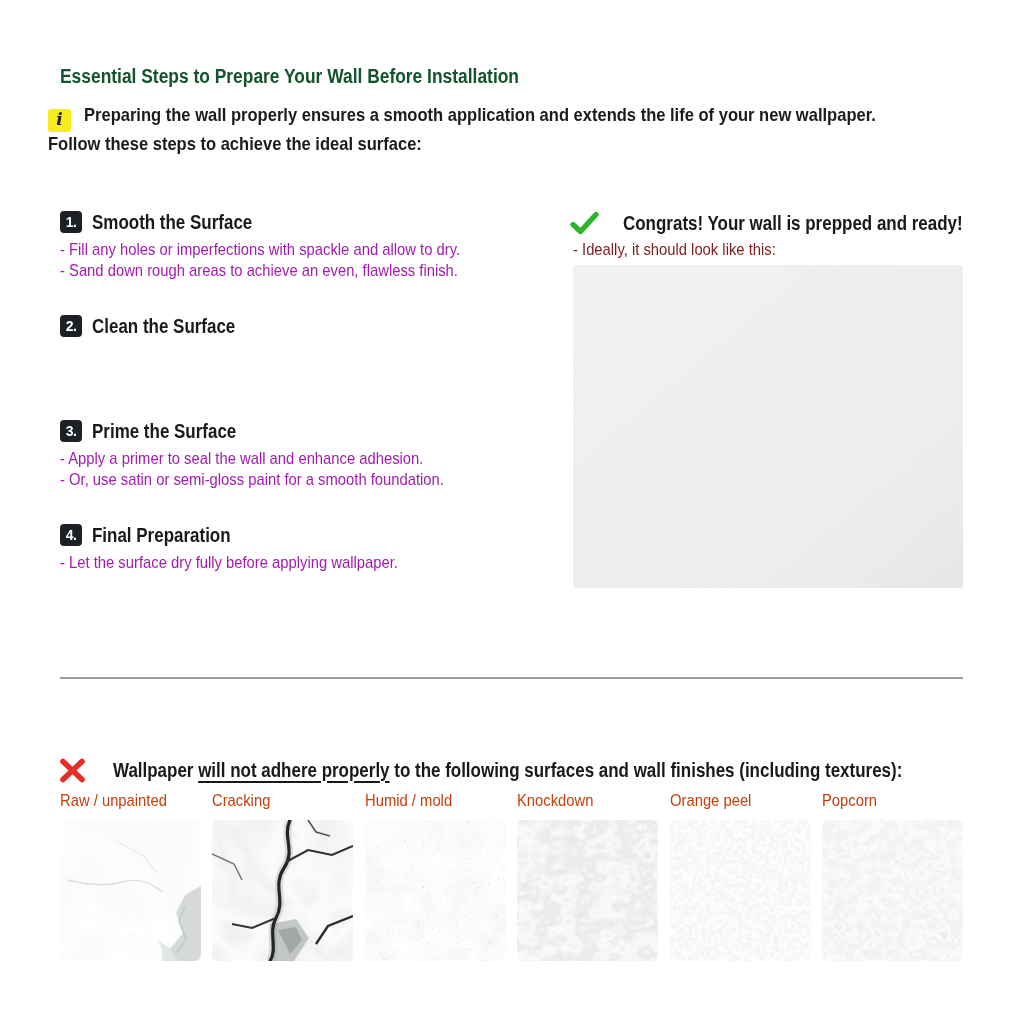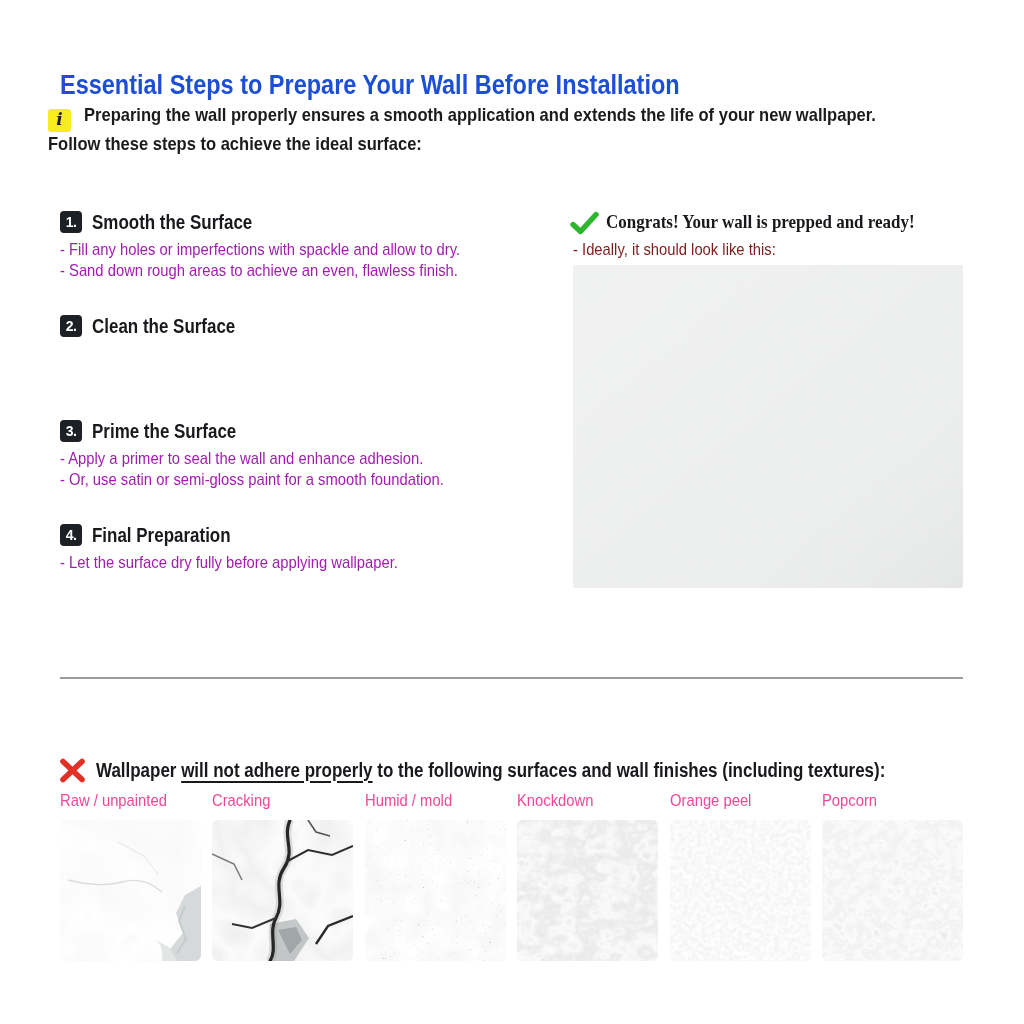--- a/index.html
+++ b/index.html
@@ -1,43 +1,43 @@
 <!DOCTYPE html>
 <html><head>
 <meta charset="utf-8">
 <style>
   html,body{margin:0;padding:0;background:#fff;overflow:hidden;}
   .page{position:relative;width:1024px;height:1024px;background:#ffffff;
         font-family:"Liberation Sans","DejaVu Sans",sans-serif;color:#1d1d1d;}
   .abs{position:absolute;}
   
   .cond{display:inline-block;transform:scaleX(0.87);transform-origin:0 50%;white-space:nowrap;}
-  .title{left:60px;top:52px;font-size:27px;font-weight:700;color:#1d4ed8;}
+  .title{left:60px;top:52px;font-size:20px;font-weight:700;color:#14532d;}
   .intro{left:48px;top:103px;font-size:19px;font-weight:700;color:#1b1b1b;line-height:24.5px;}
   .iline{white-space:nowrap;}
   .info-badge{display:inline-block;width:23px;height:23px;border-radius:3px;background:#f8ec1f;
               color:#20201c;text-align:center;line-height:23px;font:italic 700 17px "DejaVu Serif",serif;
               vertical-align:-4px;margin-right:13px;}
   .step{left:60px;width:470px;}
   .step-head{display:flex;align-items:center;gap:10px;height:22px;}
   .badge{flex:0 0 auto;width:22px;height:22px;border-radius:4px;background:#1d2025;color:#ffffff;
          display:flex;align-items:center;justify-content:center;font-size:14px;font-weight:700;letter-spacing:-0.5px;}
   .step-title{font-size:19.5px;font-weight:700;color:#17191c;}
   .bullets{margin-top:7px;}
   .bullet{font-size:17px;color:#a21caf;line-height:20.5px;height:20.5px;}
-  .success-head{left:570px;top:211px;display:flex;align-items:flex-start;gap:7px;height:24px;font-family:Liberation Serif, serif;}
+  .success-head{left:570px;top:211px;display:flex;align-items:center;gap:24px;height:24px;}
   .success-title{font-size:19.5px;font-weight:700;color:#17191c;}
   .success-sub{left:573px;top:240px;font-size:17px;color:#7f1d1d;}
   .wall{left:573px;top:265px;width:390px;height:323px;border-radius:3px;overflow:hidden;}
   .divider{left:60px;top:677px;width:903px;height:2px;background:#9b9b9b;}
-  .warning{left:59px;top:757px;display:flex;align-items:center;gap:10px;height:26px;}
+  .warning{left:59px;top:757px;display:flex;align-items:center;gap:27px;height:26px;}
   .warning-text{font-size:19.5px;font-weight:700;color:#17191c;}
   .warning-text .em{text-decoration:underline;text-decoration-thickness:2px;text-underline-offset:4px;}
   .surface{top:791px;width:141px;}
-  .surface-label{font-size:17px;color:#ec4899;line-height:20px;height:20px;text-decoration:underline;}
+  .surface-label{font-size:17px;color:#c2410c;line-height:20px;height:20px;text-decoration:underline;}
   .thumb{margin-top:9px;width:141px;height:141px;border-radius:6px;overflow:hidden;}
   .thumb svg{display:block;}
   svg.defs{position:absolute;width:0;height:0;}
 </style>
 </head>
 <body>
 
 <svg class="defs" aria-hidden="true">
   <defs>
     <linearGradient id="g-wall" x1="0" y1="0" x2="1" y2="1">

